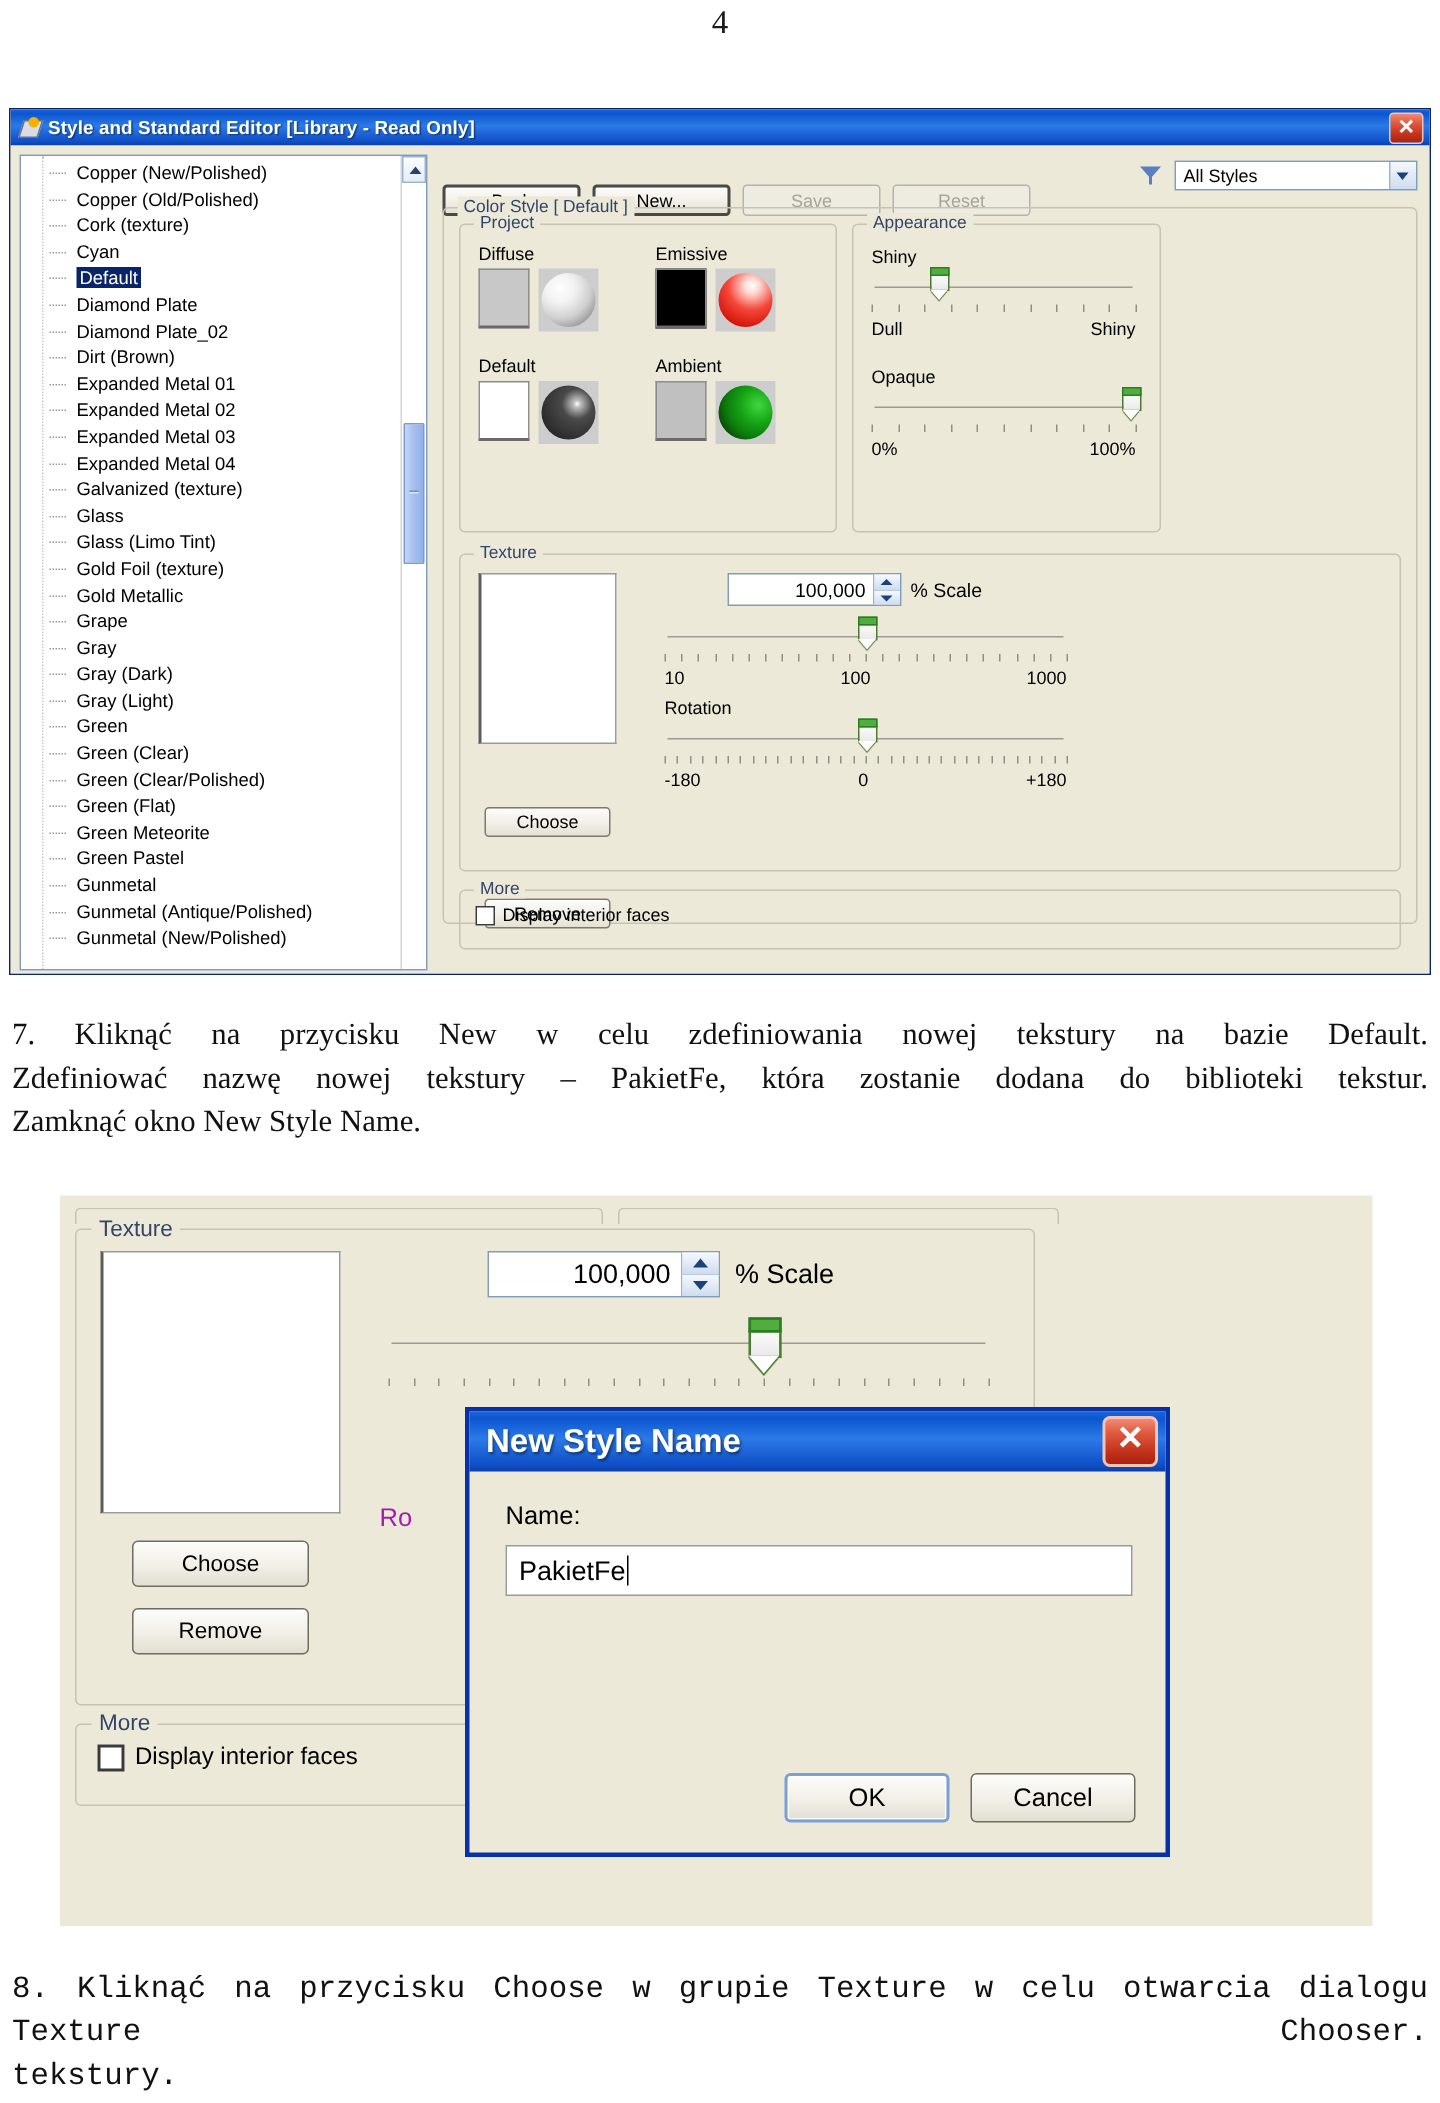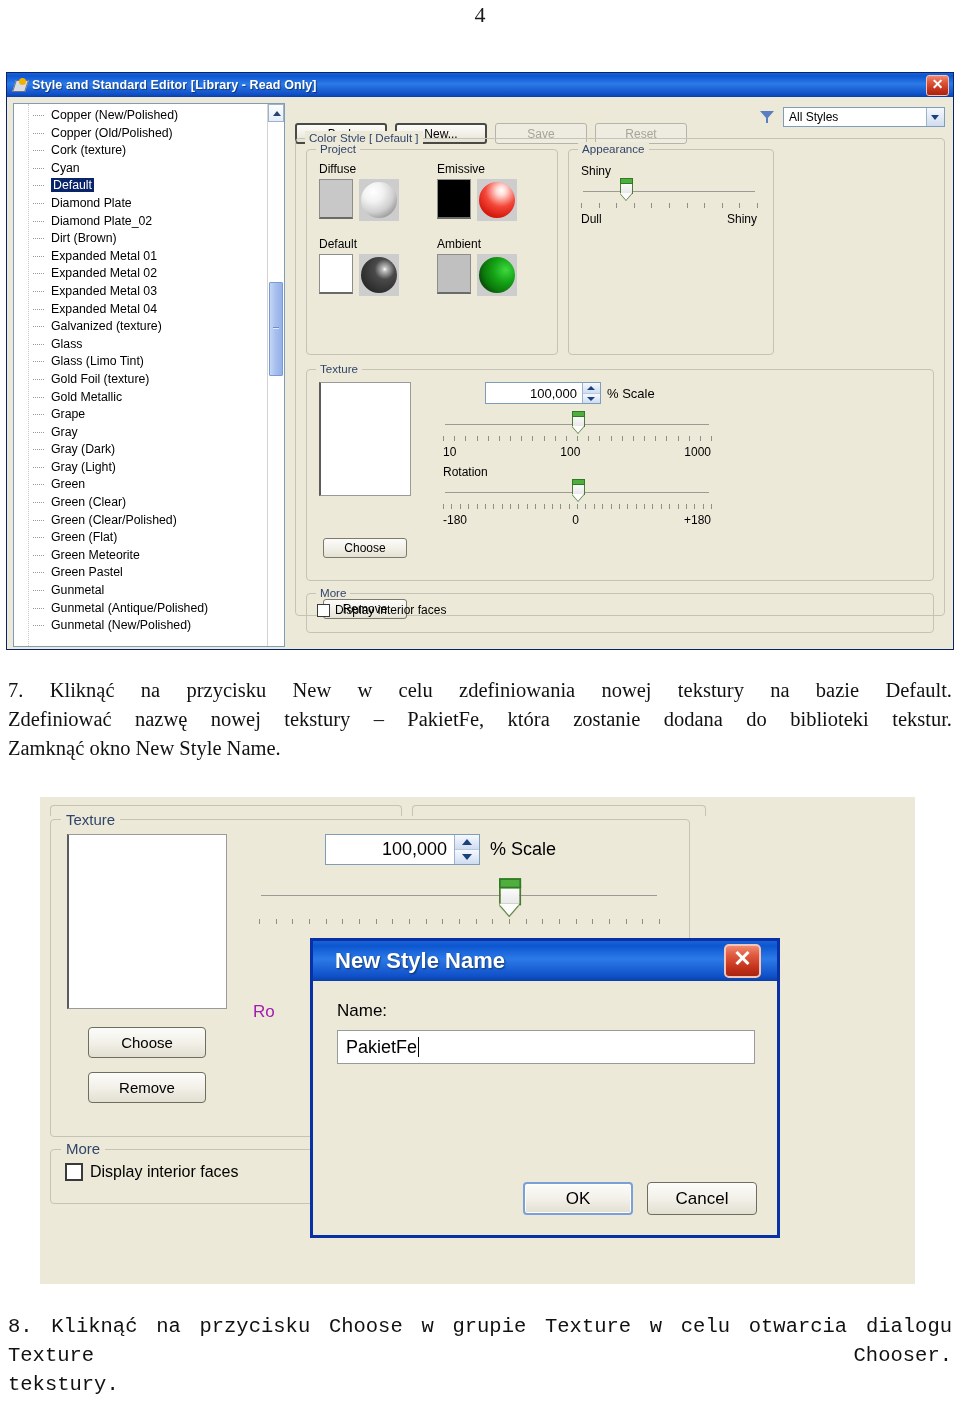--- a/index.html
+++ b/index.html
@@ -245,21 +245,21 @@
   .chk2{width:18px;height:18px;background:#fff;border:2px solid #3a3a3a;box-sizing:border-box;}
 
   
   #dlg{
     position:absolute;left:270px;top:141px;width:470px;height:300px;
     background:#ece9d8;border:3px solid #0831a8;box-sizing:border-box;
   }
   .dlg-tb{
     height:40px;
     background:linear-gradient(180deg,#1b62d6 0%,#0c56d0 12%,#2c7ae8 45%,#1050c8 88%,#0a3fa8 100%);
-    display:flex;align-items:center;padding:0 16px;
+    display:flex;align-items:center;padding:0 5px;
   }
   .dlg-title{color:#fff;font-size:22px;font-weight:bold;text-shadow:1px 1px 2px rgba(0,0,0,.5);padding-left:6px;}
   .dlg-close{
     width:33px;height:30px;
     background:linear-gradient(180deg,#f08a73 0%,#e05b3f 30%,#c1301a 75%,#a8240f 100%);
     border:2px solid #f3c5b8;border-radius:5px;color:#fff;font-size:22px;font-weight:bold;
     line-height:26px;text-align:center;
   }
   .dlg-body{padding:20px 22px 0 24px;}
   .dlg-lbl{font-size:17px;color:#000;margin-bottom:9px;}
@@ -422,20 +422,48 @@
                   <i style="left: 80%;"></i>
                   <i style="left: 90%;"></i>
                   <i style="left: 100%;"></i>
                 </div>
               <div class="ends">
                 <span>Dull</span>
                 <span>Shiny</span>
               </div>
             </div>
 
+            <div class="slidwrap" style="margin-top:18px">
+              <div class="sl-label">Opaque</div>
+              <div class="track">
+                <div class="line"></div>
+                <div class="thumb" style="left:95%">
+                  <div class="th"></div>
+                  <div class="tp"></div>
+                  <div class="tt"></div>
+                </div>
+              </div>
+              <div class="ticks tickhost">
+                  <i style="left: 0%;"></i>
+                  <i style="left: 10%;"></i>
+                  <i style="left: 20%;"></i>
+                  <i style="left: 30%;"></i>
+                  <i style="left: 40%;"></i>
+                  <i style="left: 50%;"></i>
+                  <i style="left: 60%;"></i>
+                  <i style="left: 70%;"></i>
+                  <i style="left: 80%;"></i>
+                  <i style="left: 90%;"></i>
+                  <i style="left: 100%;"></i>
+                </div>
+              <div class="ends">
+                <span>0%</span>
+                <span>100%</span>
+              </div>
+            </div>
           </div>
         </div>
 
         <div class="gb" id="texGroup">
           <span class="gl">Texture</span>
           <div class="texflex">
             <div>
               <div class="texbox"></div>
               <div class="texbtns">
                 <div class="btn" style="min-width:84px;height:20px">Choose</div>

